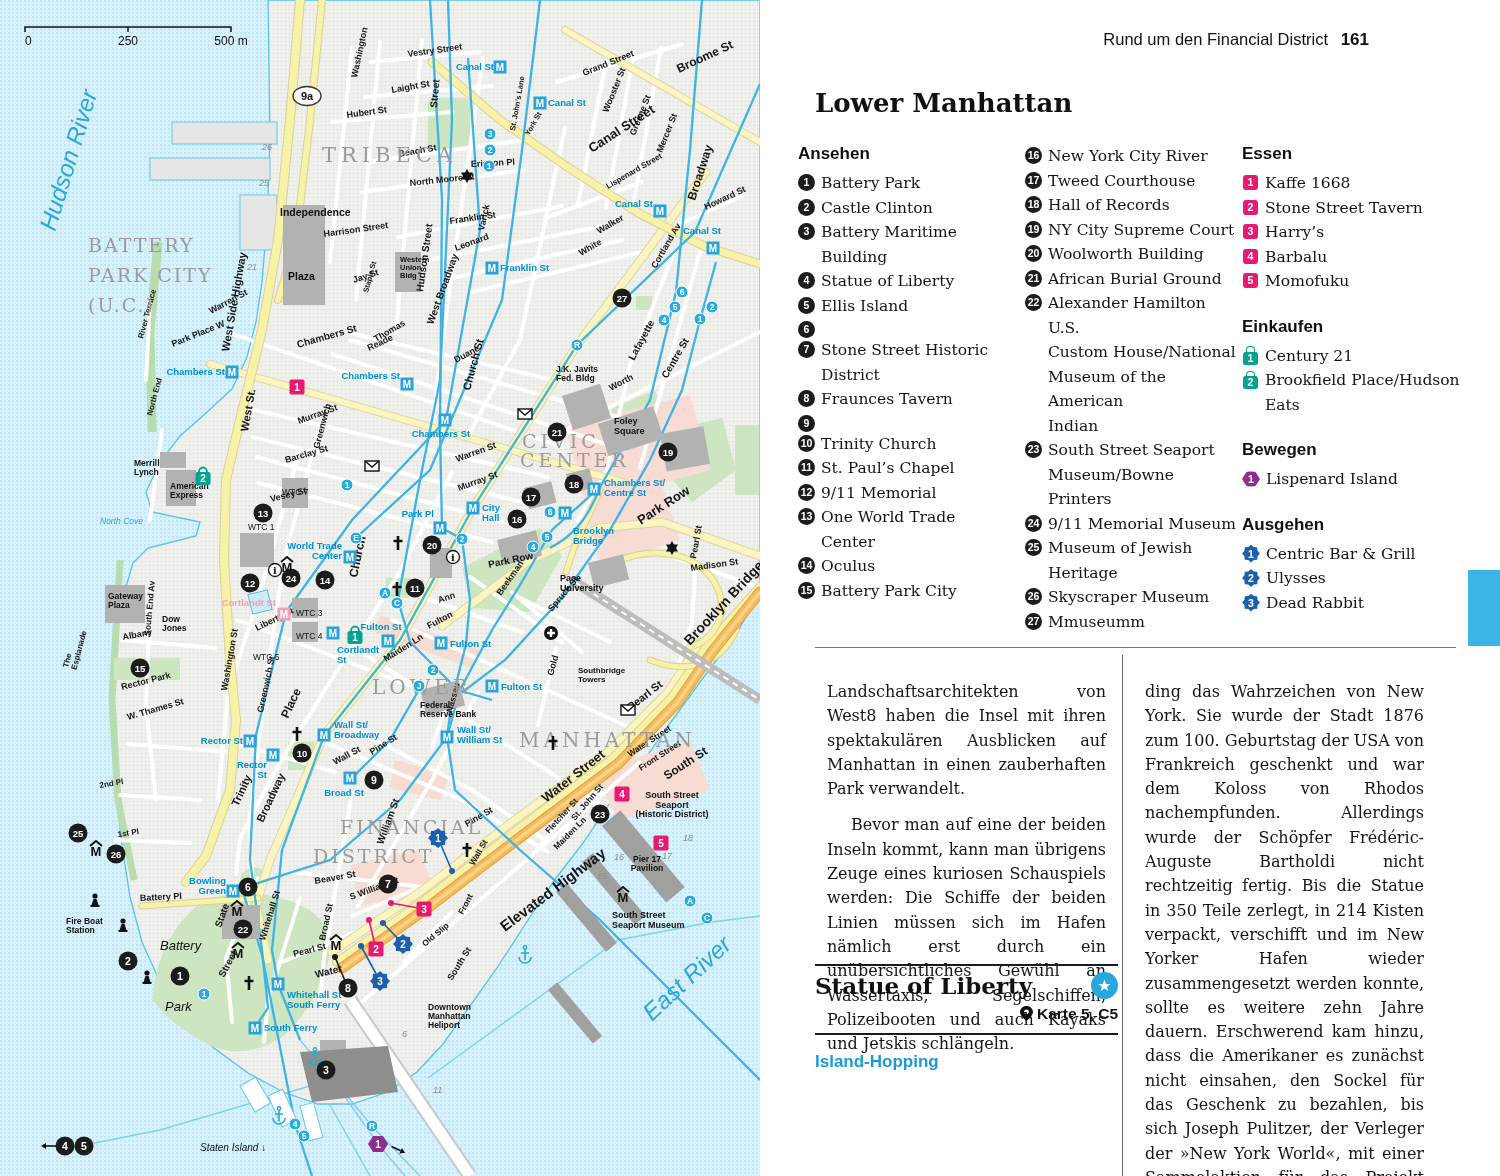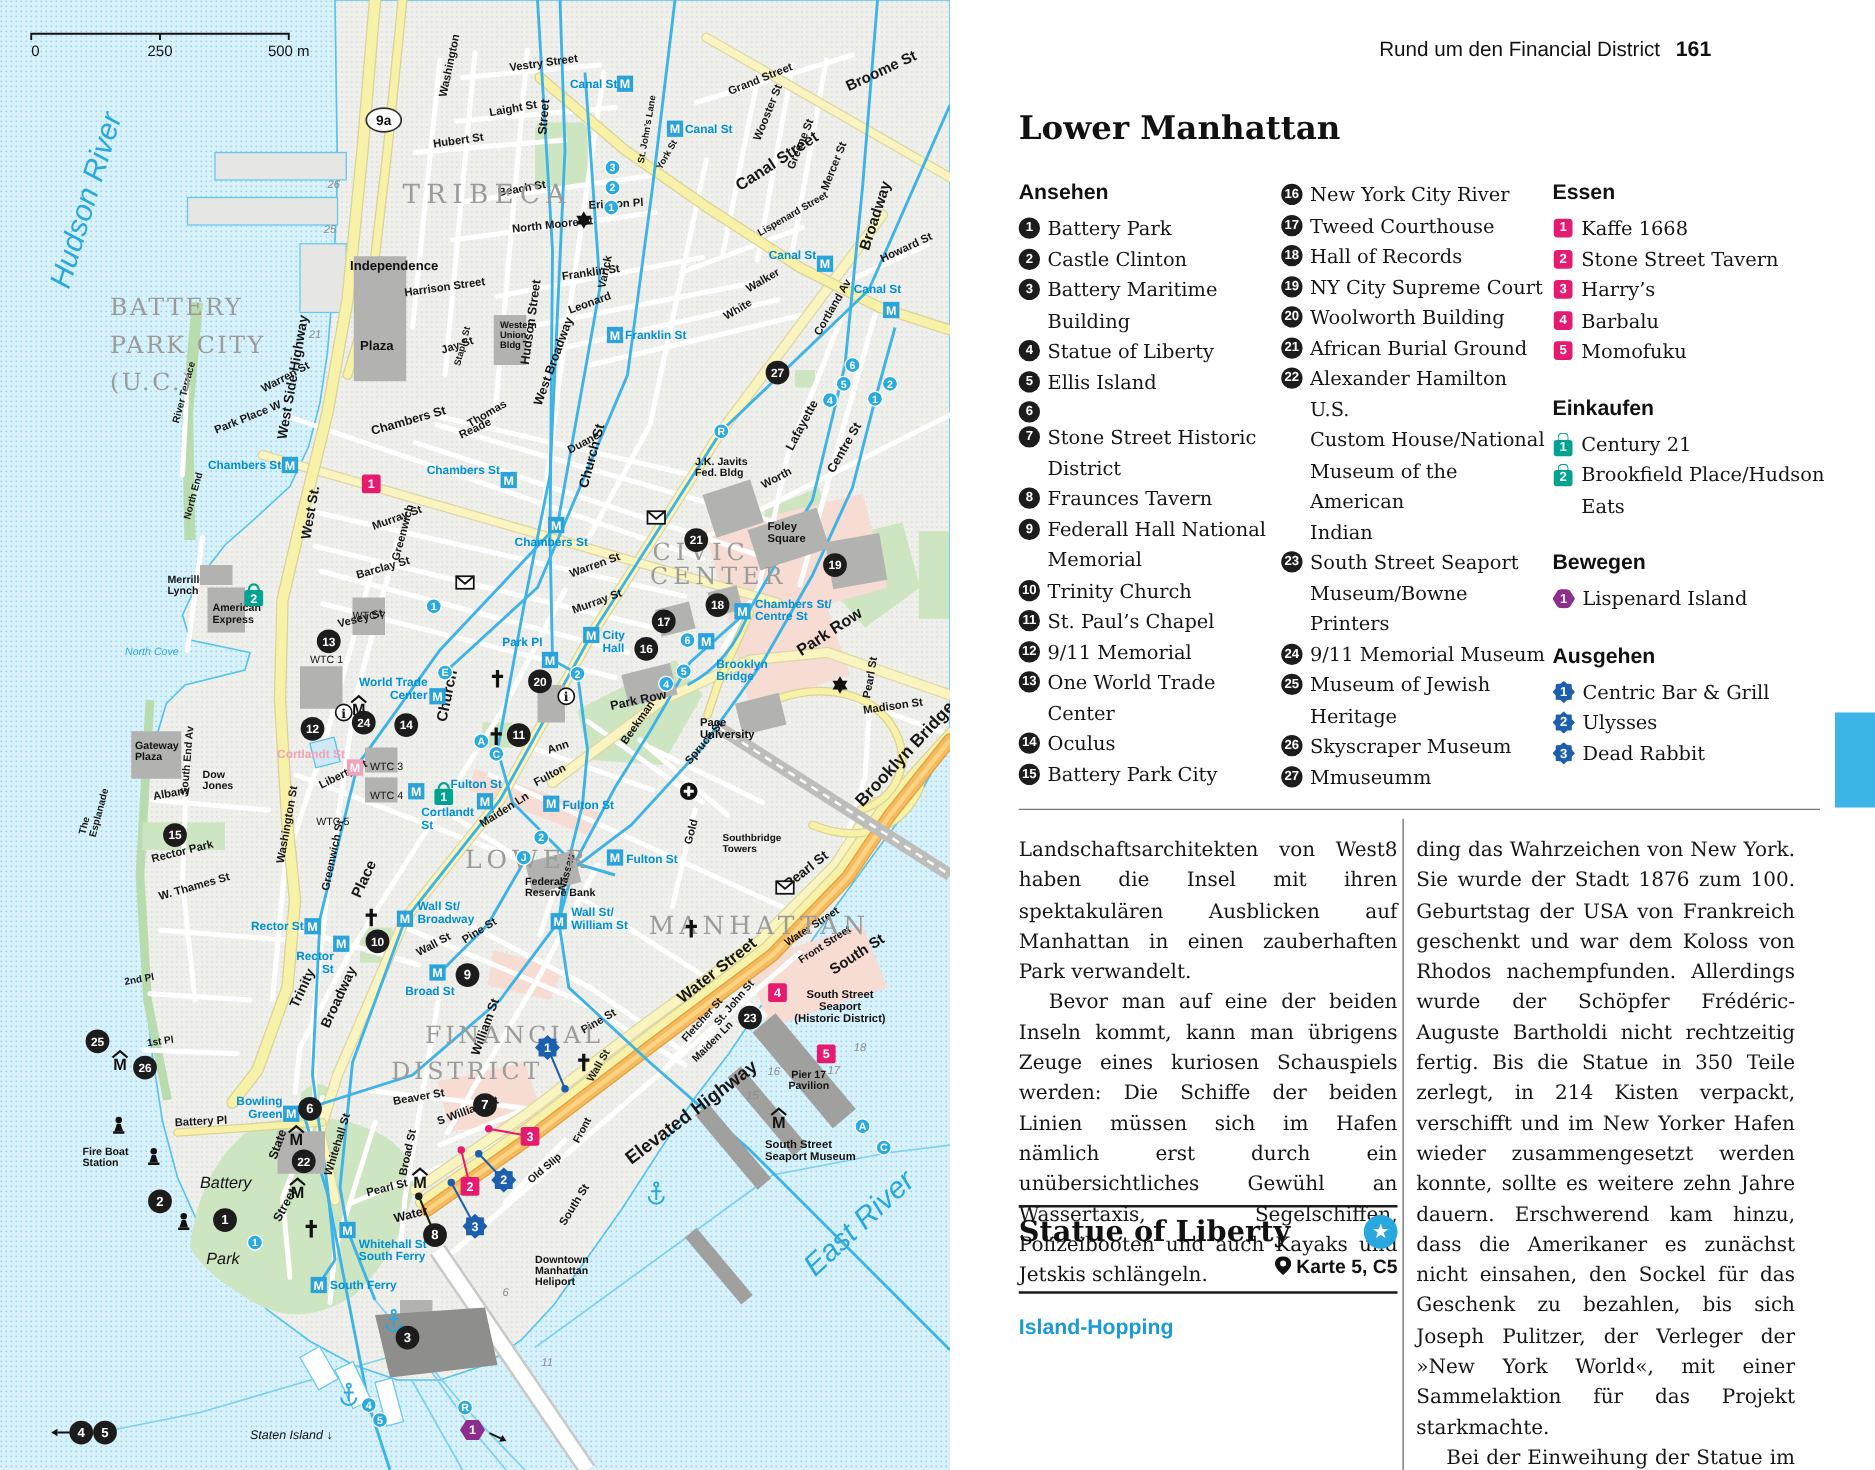--- a/index.html
+++ b/index.html
@@ -5,21 +5,21 @@
   html,body{margin:0;padding:0;background:#fff;}
   #page{position:relative;width:1500px;height:1176px;overflow:hidden;background:#fff;
         font-family:"Liberation Sans","DejaVu Sans",sans-serif;color:#1b1b1b;}
   #mapwrap{position:absolute;left:0;top:0;width:760px;height:1176px;}
   #rightpage{position:absolute;left:760px;top:0;width:672px;height:1176px;background:#fff;}
   .hdr{position:absolute;top:30px;right:63px;font-size:16.5px;color:#111;}
   .hdr b{font-size:17px;margin-left:8px;}
   .booktitle{position:absolute;left:55px;top:88px;font-family:"DejaVu Serif","Liberation Serif",serif;
              font-weight:700;font-size:26px;color:#111;}
   .col{position:absolute;top:144px;}
-  #lcol1{left:55px;width:206px;}
+  #lcol1{left:38px;width:206px;}
   #lcol2{left:265px;width:212px;}
   #lcol3{left:482px;width:230px;}
   .sect h3{margin:0 0 7px 0;font-size:17px;font-weight:700;color:#111;}
   .sect{margin:0 0 23px 0;}
   .li{display:flex;gap:6px;align-items:flex-start;}
   .li .txt{font-family:"DejaVu Serif","Liberation Serif",serif;font-size:15.5px;line-height:24.5px;
            white-space:pre-line;color:#141414;}
   .mk{width:17px;height:17px;border-radius:50%;background:#1c1c1c;color:#fff;
       font:700 10.5px/17px "Liberation Sans",sans-serif;text-align:center;flex:none;margin-top:3px;}
   .mk.essen{border-radius:3px;width:15px;height:15px;line-height:15px;background:#e61a70;margin:4px 1px 0 1px;}
@@ -28,21 +28,21 @@
       border:1.6px solid #00a390;border-bottom:none;border-radius:4px 4px 0 0;}
   .mk.bewegen{clip-path:polygon(26% 3%,74% 3%,100% 50%,74% 97%,26% 97%,0% 50%);background:#8e2d8e;
       width:18px;height:16px;line-height:16px;margin-top:4px;}
   .mk.ausgehen{width:18px;height:18px;line-height:18px;background:#1c5fae;margin-top:3px;
       clip-path:polygon(50% 0%,64.9% 14%,85.4% 14.6%,86% 35.1%,100% 50%,86% 64.9%,85.4% 85.4%,64.9% 86%,50% 100%,35.1% 86%,14.6% 85.4%,14% 64.9%,0% 50%,14% 35.1%,14.6% 14.6%,35.1% 14%);}
   .rule-h{position:absolute;left:55px;width:641px;top:647px;height:1px;background:#777;}
   .rule-v{position:absolute;left:362px;top:655px;width:1px;height:521px;background:#666;}
   .bodycol{position:absolute;top:668px;width:303px;font-family:"DejaVu Serif","Liberation Serif",serif;
            font-size:16px;line-height:24.3px;color:#151515;text-align:justify;}
   #bcolL{left:55px;} #bcolR{left:373px;}
-  .bodycol p{margin:0;}
+  .bodycol p{margin:12px;}
   .bodycol p.ind{text-indent:24px;}
   .statuebox{position:absolute;left:55px;top:964px;width:303px;border-top:2px solid #1a1a1a;
              border-bottom:2px solid #1a1a1a;padding:6px 0 10px 0;}
   .statuebox .trow{display:flex;justify-content:space-between;align-items:center;}
   .statuebox h2{margin:0;font-family:"DejaVu Serif","Liberation Serif",serif;font-size:23px;color:#111;}
   .starbadge{width:27px;height:27px;border-radius:50%;background:#29a8e0;color:#fff;text-align:center;
              font-size:16px;line-height:27px;flex:none;}
   .karte{text-align:right;font-weight:700;font-size:15.5px;margin-top:6px;color:#111;}
   .karte svg{vertical-align:-2px;}
   .island{position:absolute;left:55px;top:1052px;width:303px;}
@@ -799,22 +799,20 @@
             <span class="mk sight">7</span>
             <span class="txt">Stone Street Historic
 District</span>
           </div>
           <div class="li">
             <span class="mk sight">8</span>
             <span class="txt">Fraunces Tavern</span>
           </div>
           <div class="li">
             <span class="mk sight">9</span>
-            <span class="txt">Federall Hall National
-Memorial</span>
           </div>
           <div class="li">
             <span class="mk sight">10</span>
             <span class="txt">Trinity Church</span>
           </div>
           <div class="li">
             <span class="mk sight">11</span>
             <span class="txt">St. Paul’s Chapel</span>
           </div>
           <div class="li">

